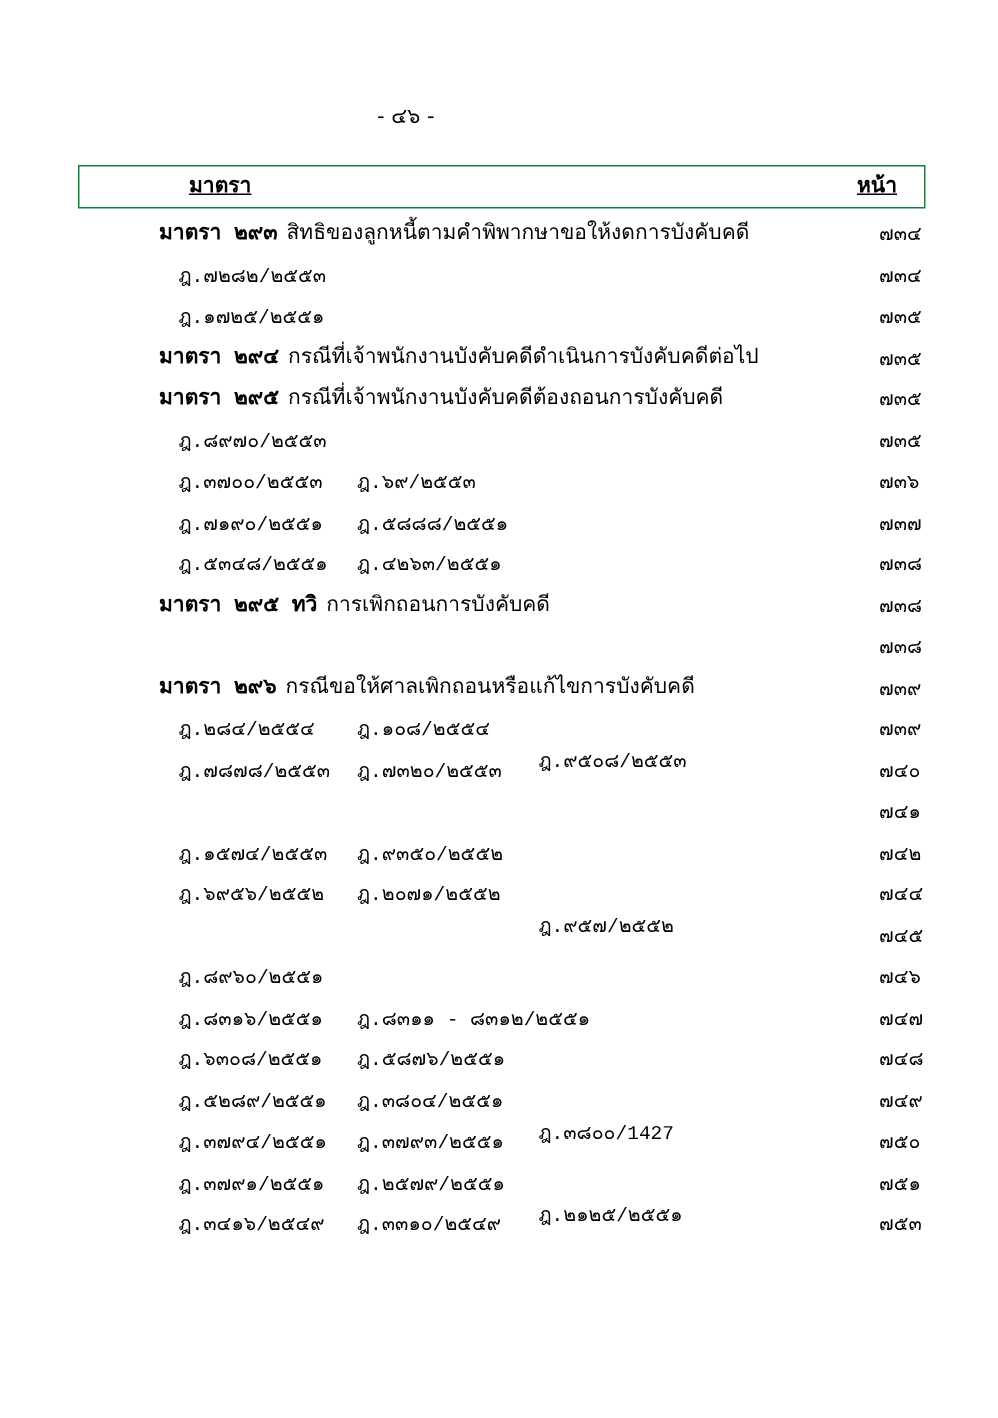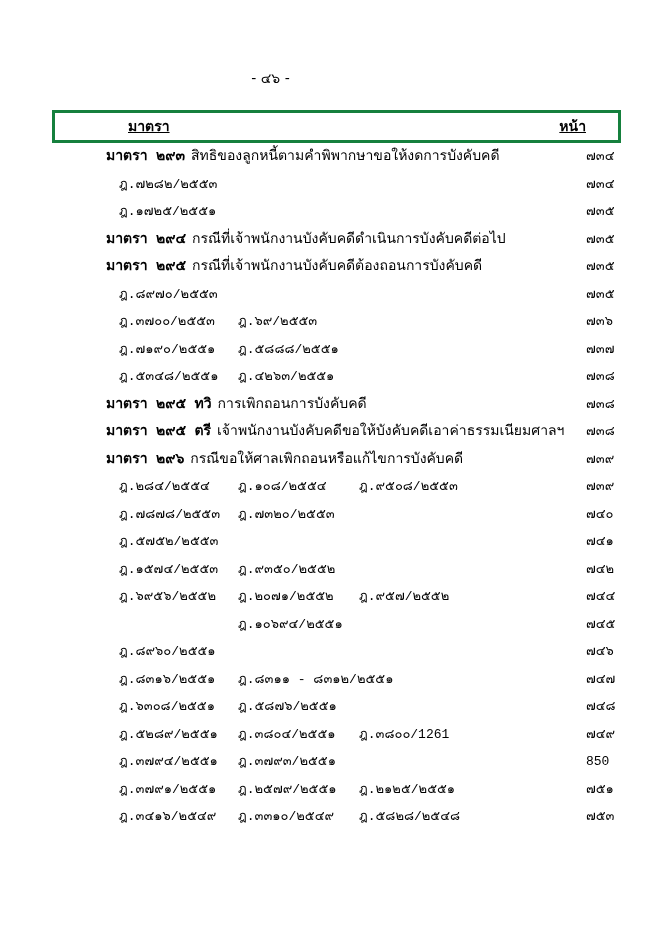--- a/index.html
+++ b/index.html
@@ -7,41 +7,41 @@
       width: 665px; height: 945px; position: relative; overflow: hidden;
       font-family: "DejaVu Sans", "Liberation Sans", sans-serif;
       color: #000000;
     }
     .page-number {
       position: absolute; top: 68px; left: 0; width: 541px;
       text-align: center; font-size: 14px; line-height: 20px;
     }
     .header-box {
       position: absolute; left: 52px; top: 110px; width: 563px; height: 27px;
-      border: 3px solid #15803d;
+      border: 1px solid #15803d;
     }
     .header-box .hdr {
       position: absolute; top: 4px; font-size: 14px; line-height: 18px;
       font-weight: bold; text-decoration: underline;
     }
     .hdr-section { left: 73px; }
-    .hdr-page { right: 32px; }
+    .hdr-page { right: 18px; }
     .rows {
       position: absolute; left: 16px; top: 143px; width: 665px; font-family: Liberation Mono, monospace;
     }
     .row {
       position: relative; height: 27.5px; width: 665px;
       font-size: 14px; line-height: 27.5px; white-space: nowrap;
     }
     .row .label { position: absolute; left: 90px; font-weight: bold; }
     .row .title { font-weight: normal; margin-left: 6px; }
     .row .case { position: absolute; font-size: 13px; }
     .row .c0 { left: 103px; }
     .row .c1 { left: 222px; }
-    .row .c2 { left: 343px; }
+    .row .c2 { left: 343px; margin-top: 21px; }
     .row .pg { position: absolute; left: 570px; font-size: 13px; }
   </style>
 </head>
 <body>
 
 <div class="page-number">- ๔๖ -</div>
 
 <div class="header-box">
   <span class="hdr hdr-section">มาตรา</span>
   <span class="hdr hdr-page">หน้า</span>
@@ -96,21 +96,20 @@
     <span class="case c1">ฎ.๔๒๖๓/๒๕๕๑</span>
     <span class="pg">๗๓๘</span>
   </div>
 
   <div class="row">
     <span class="label"><span>มาตรา ๒๙๕ ทวิ</span><span class="title">การเพิกถอนการบังคับคดี</span></span>
     <span class="pg">๗๓๘</span>
   </div>
 
   <div class="row">
-    <span class="label"><span>มาตรา ๒๙๕ ตรี</span><span class="title">เจ้าพนักงานบังคับคดีขอให้บังคับคดีเอาค่าธรรมเนียมศาลฯ</span></span>
     <span class="pg">๗๓๘</span>
   </div>
 
   <div class="row">
     <span class="label"><span>มาตรา ๒๙๖</span><span class="title">กรณีขอให้ศาลเพิกถอนหรือแก้ไขการบังคับคดี</span></span>
     <span class="pg">๗๓๙</span>
   </div>
 
   <div class="row">
     <span class="case c0">ฎ.๒๘๔/๒๕๕๔</span>
@@ -119,40 +118,38 @@
     <span class="pg">๗๓๙</span>
   </div>
 
   <div class="row">
     <span class="case c0">ฎ.๗๘๗๘/๒๕๕๓</span>
     <span class="case c1">ฎ.๗๓๒๐/๒๕๕๓</span>
     <span class="pg">๗๔๐</span>
   </div>
 
   <div class="row">
-    <span class="case c0">ฎ.๕๗๕๒/๒๕๕๓</span>
     <span class="pg">๗๔๑</span>
   </div>
 
   <div class="row">
     <span class="case c0">ฎ.๑๕๗๔/๒๕๕๓</span>
     <span class="case c1">ฎ.๙๓๕๐/๒๕๕๒</span>
     <span class="pg">๗๔๒</span>
   </div>
 
 
   <div class="row">
     <span class="case c0">ฎ.๖๙๕๖/๒๕๕๒</span>
     <span class="case c1">ฎ.๒๐๗๑/๒๕๕๒</span>
     <span class="case c2">ฎ.๙๕๗/๒๕๕๒</span>
     <span class="pg">๗๔๔</span>
   </div>
 
   <div class="row">
-    <span class="case c1">ฎ.๑๐๖๙๔/๒๕๕๑</span>
     <span class="pg">๗๔๕</span>
   </div>
 
   <div class="row">
     <span class="case c0">ฎ.๘๙๖๐/๒๕๕๑</span>
     <span class="pg">๗๔๖</span>
   </div>
 
   <div class="row">
     <span class="case c0">ฎ.๘๓๑๖/๒๕๕๑</span>
@@ -162,37 +159,36 @@
 
   <div class="row">
     <span class="case c0">ฎ.๖๓๐๘/๒๕๕๑</span>
     <span class="case c1">ฎ.๕๘๗๖/๒๕๕๑</span>
     <span class="pg">๗๔๘</span>
   </div>
 
   <div class="row">
     <span class="case c0">ฎ.๕๒๘๙/๒๕๕๑</span>
     <span class="case c1">ฎ.๓๘๐๔/๒๕๕๑</span>
-    <span class="case c2">ฎ.๓๘๐๐/1261</span>
+    <span class="case c2">ฎ.๓๘๐๐/1427</span>
     <span class="pg">๗๔๙</span>
   </div>
 
   <div class="row">
     <span class="case c0">ฎ.๓๗๙๔/๒๕๕๑</span>
     <span class="case c1">ฎ.๓๗๙๓/๒๕๕๑</span>
-    <span class="pg">850</span>
+    <span class="pg">๗๕๐</span>
   </div>
 
   <div class="row">
     <span class="case c0">ฎ.๓๗๙๑/๒๕๕๑</span>
     <span class="case c1">ฎ.๒๕๗๙/๒๕๕๑</span>
     <span class="case c2">ฎ.๒๑๒๕/๒๕๕๑</span>
     <span class="pg">๗๕๑</span>
   </div>
 
 
   <div class="row">
     <span class="case c0">ฎ.๓๔๑๖/๒๕๔๙</span>
     <span class="case c1">ฎ.๓๓๑๐/๒๕๔๙</span>
-    <span class="case c2">ฎ.๕๘๒๘/๒๕๔๘</span>
     <span class="pg">๗๕๓</span>
   </div>
 </div>
 
 </body></html>

